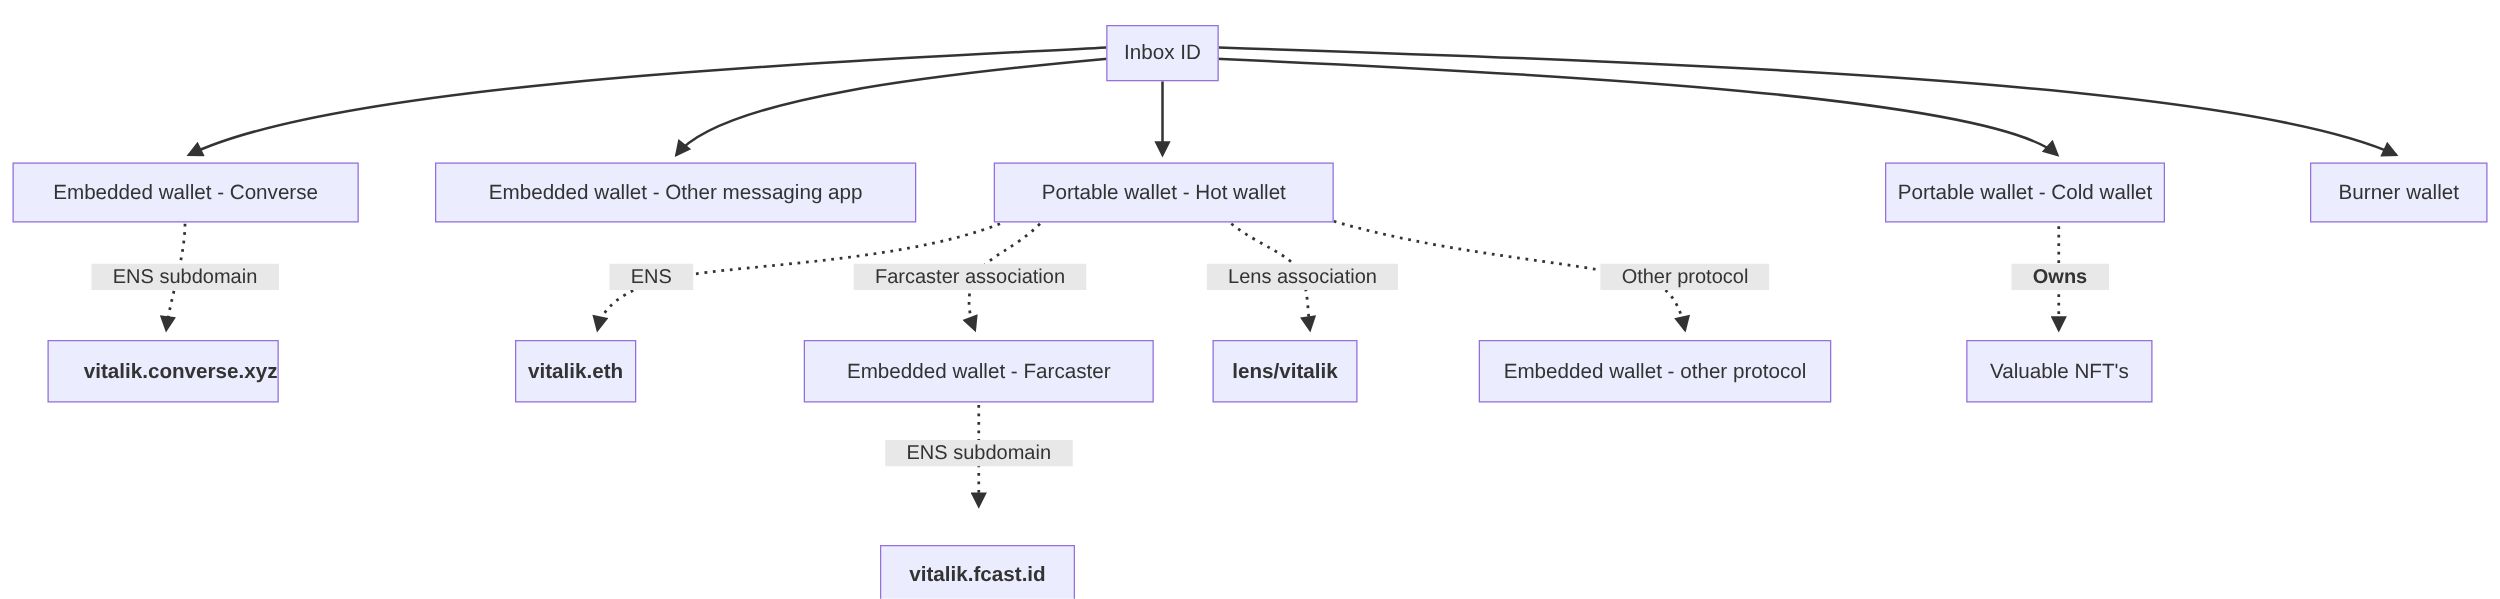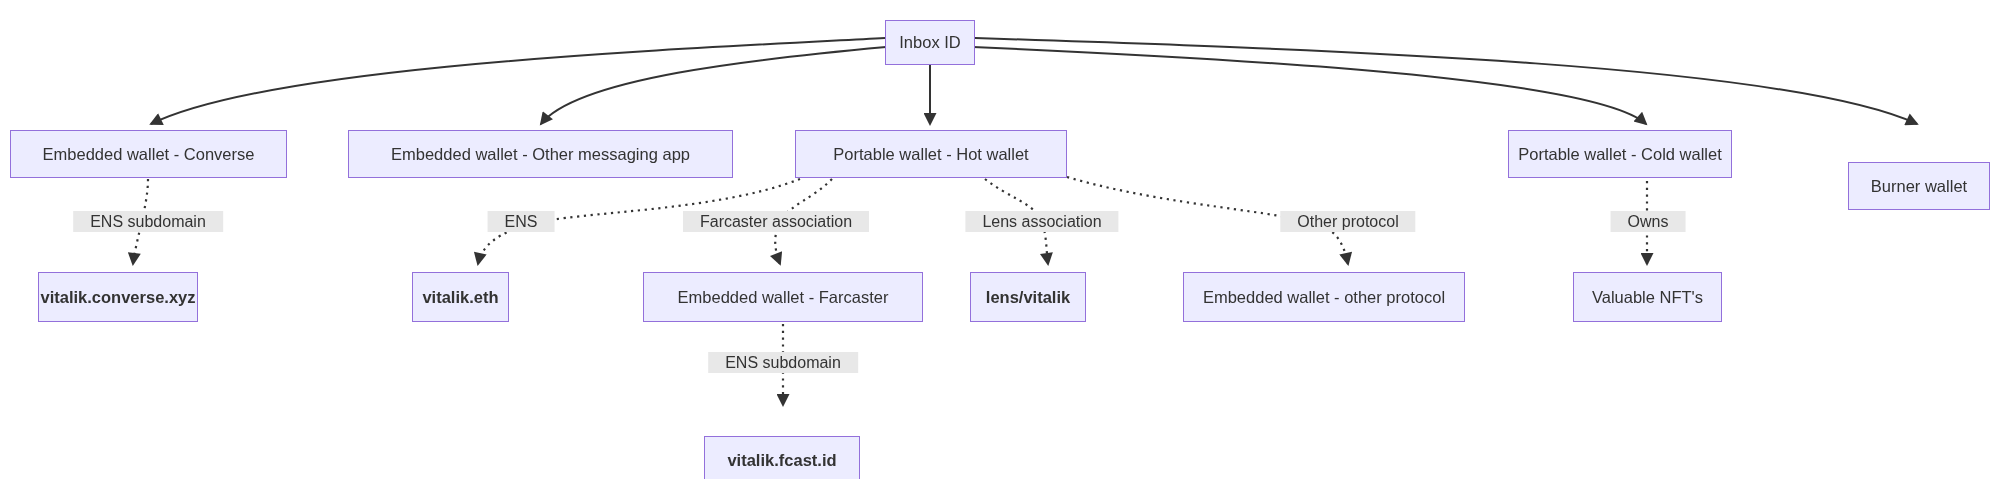--- a/index.html
+++ b/index.html
@@ -88,25 +88,25 @@
   </div>
 
   <div class="node" style="left:795px; top:130px; width:272px; height:48px;">
     <span>Portable wallet - Hot wallet</span>
   </div>
 
   <div class="node" style="left:1508px; top:130px; width:224px; height:48px;">
     <span>Portable wallet - Cold wallet</span>
   </div>
 
-  <div class="node" style="left:1848px; top:130px; width:142px; height:48px;margin-top:32px;">
+  <div class="node" style="left:1848px; top:130px; width:142px; height:48px;">
     <span>Burner wallet</span>
   </div>
 
-  <div class="node bold" style="left:38px; top:272px; width:160px; height:50px;">
+  <div class="node bold" style="left:38px; top:272px; width:185px; height:50px;justify-content:flex-end;">
     <span>vitalik.converse.xyz</span>
   </div>
 
   <div class="node bold" style="left:412px; top:272px; width:97px; height:50px;">
     <span>vitalik.eth</span>
   </div>
 
   <div class="node" style="left:643px; top:272px; width:280px; height:50px;">
     <span>Embedded wallet - Farcaster</span>
   </div>
@@ -135,20 +135,20 @@
   </div>
   <div class="edge-label" style="left:776px; top:211px;">
     <span>Farcaster association</span>
   </div>
   <div class="edge-label" style="left:1042px; top:211px;">
     <span>Lens association</span>
   </div>
   <div class="edge-label" style="left:1348px; top:211px;">
     <span>Other protocol</span>
   </div>
-  <div class="edge-label" style="left:1648px; top:211px;">
+  <div class="edge-label" style="left:1648px; top:211px;font-weight:bold;">
     <span>Owns</span>
   </div>
   <div class="edge-label" style="left:783px; top:352px;">
     <span>ENS subdomain</span>
   </div>
 
 </div>
 
 </body></html>

